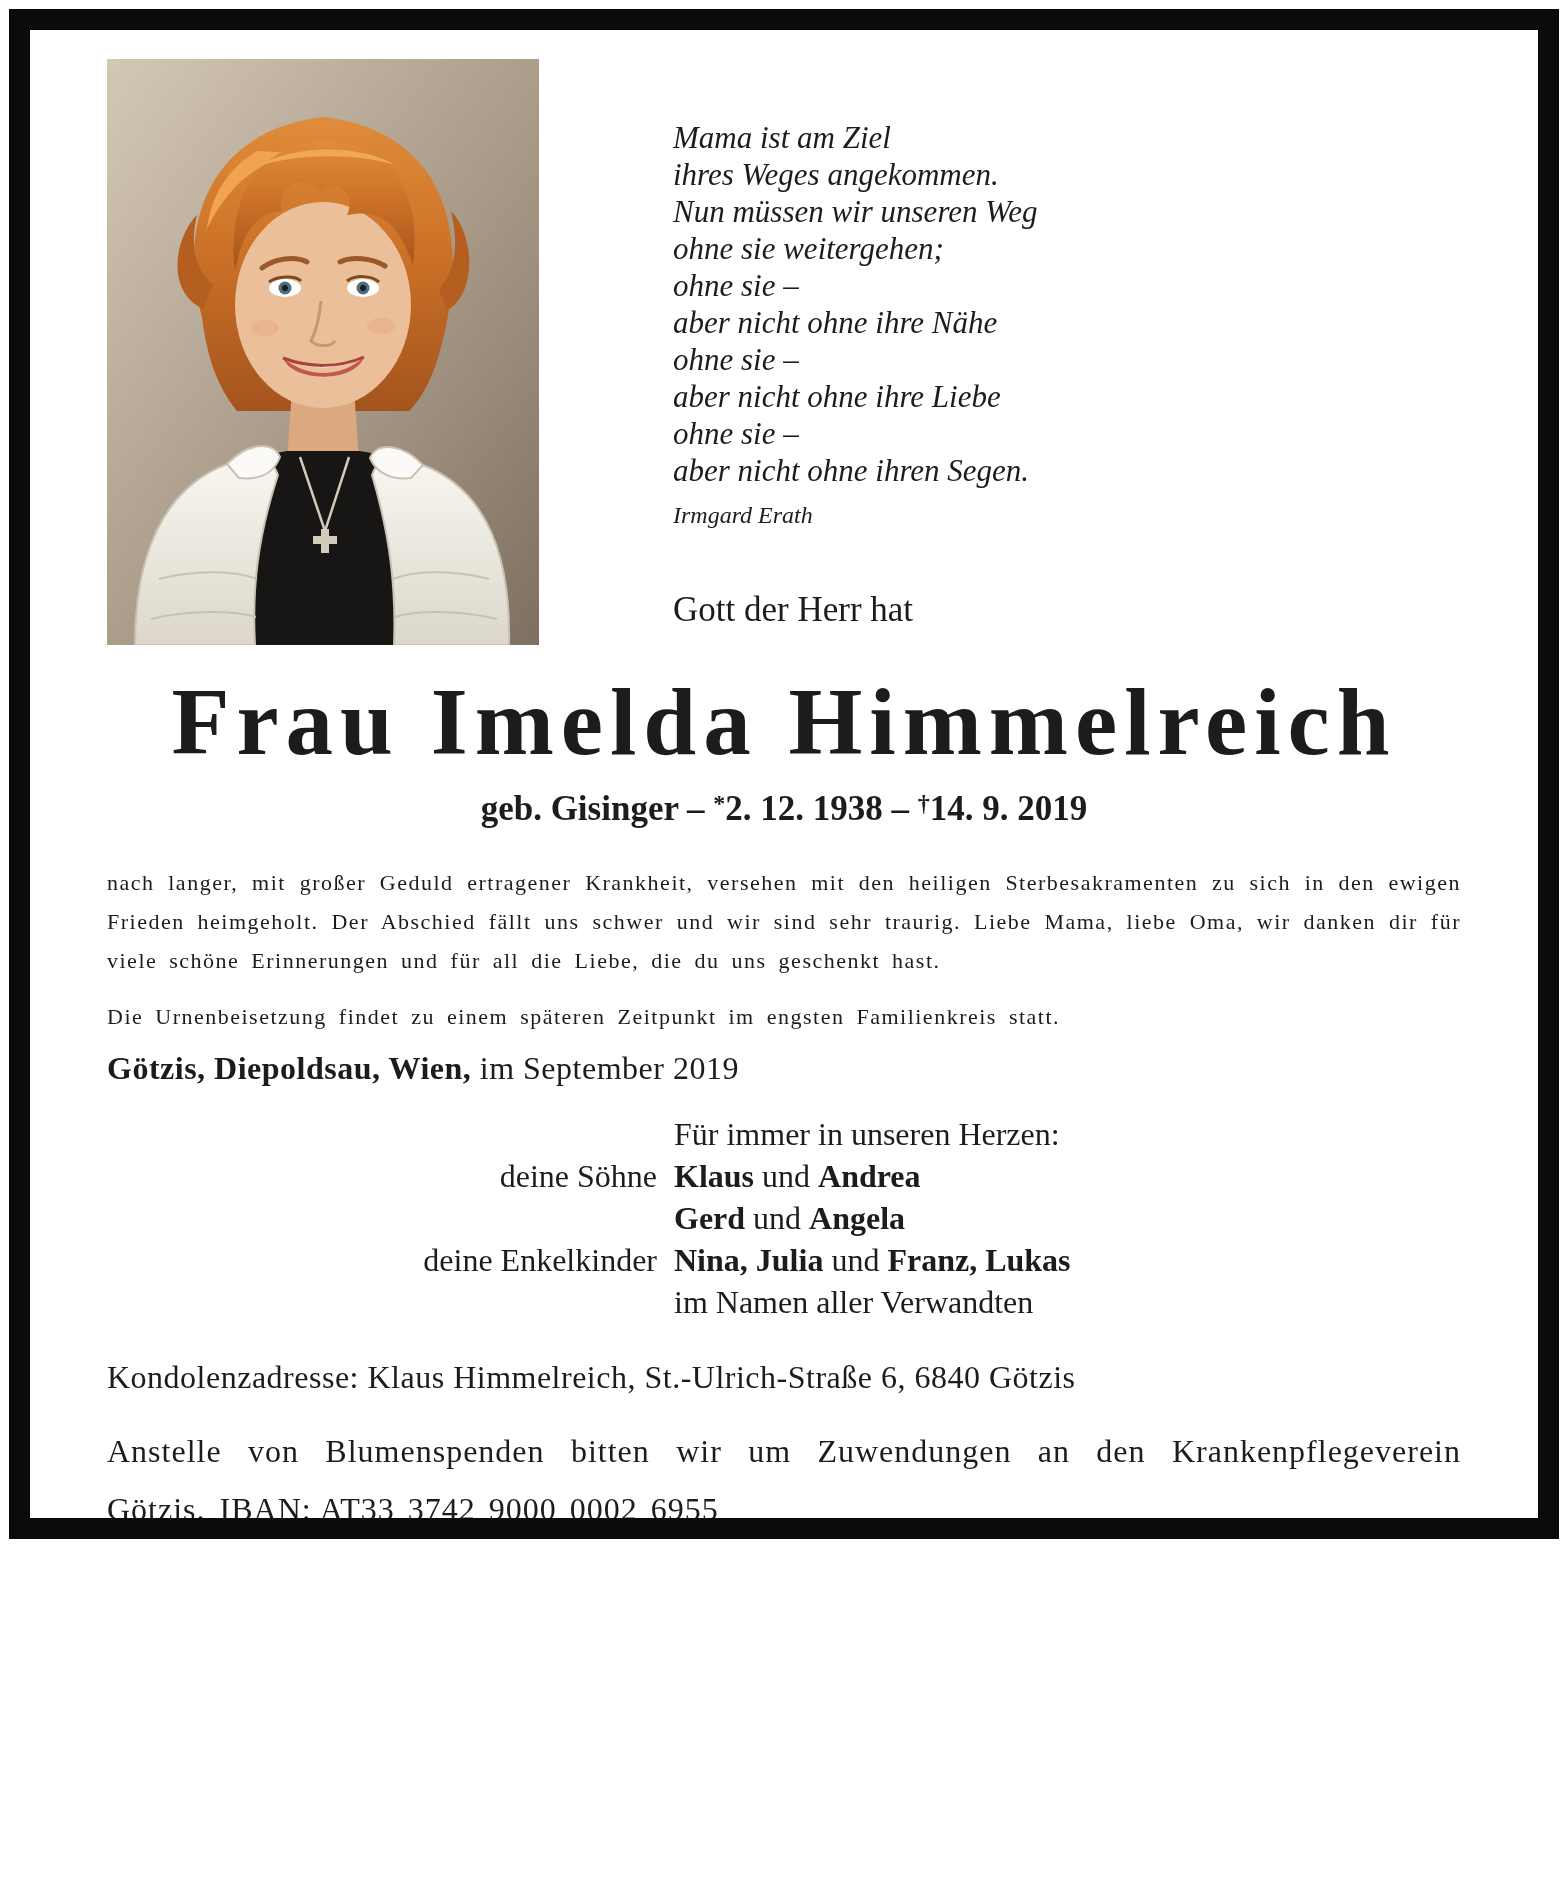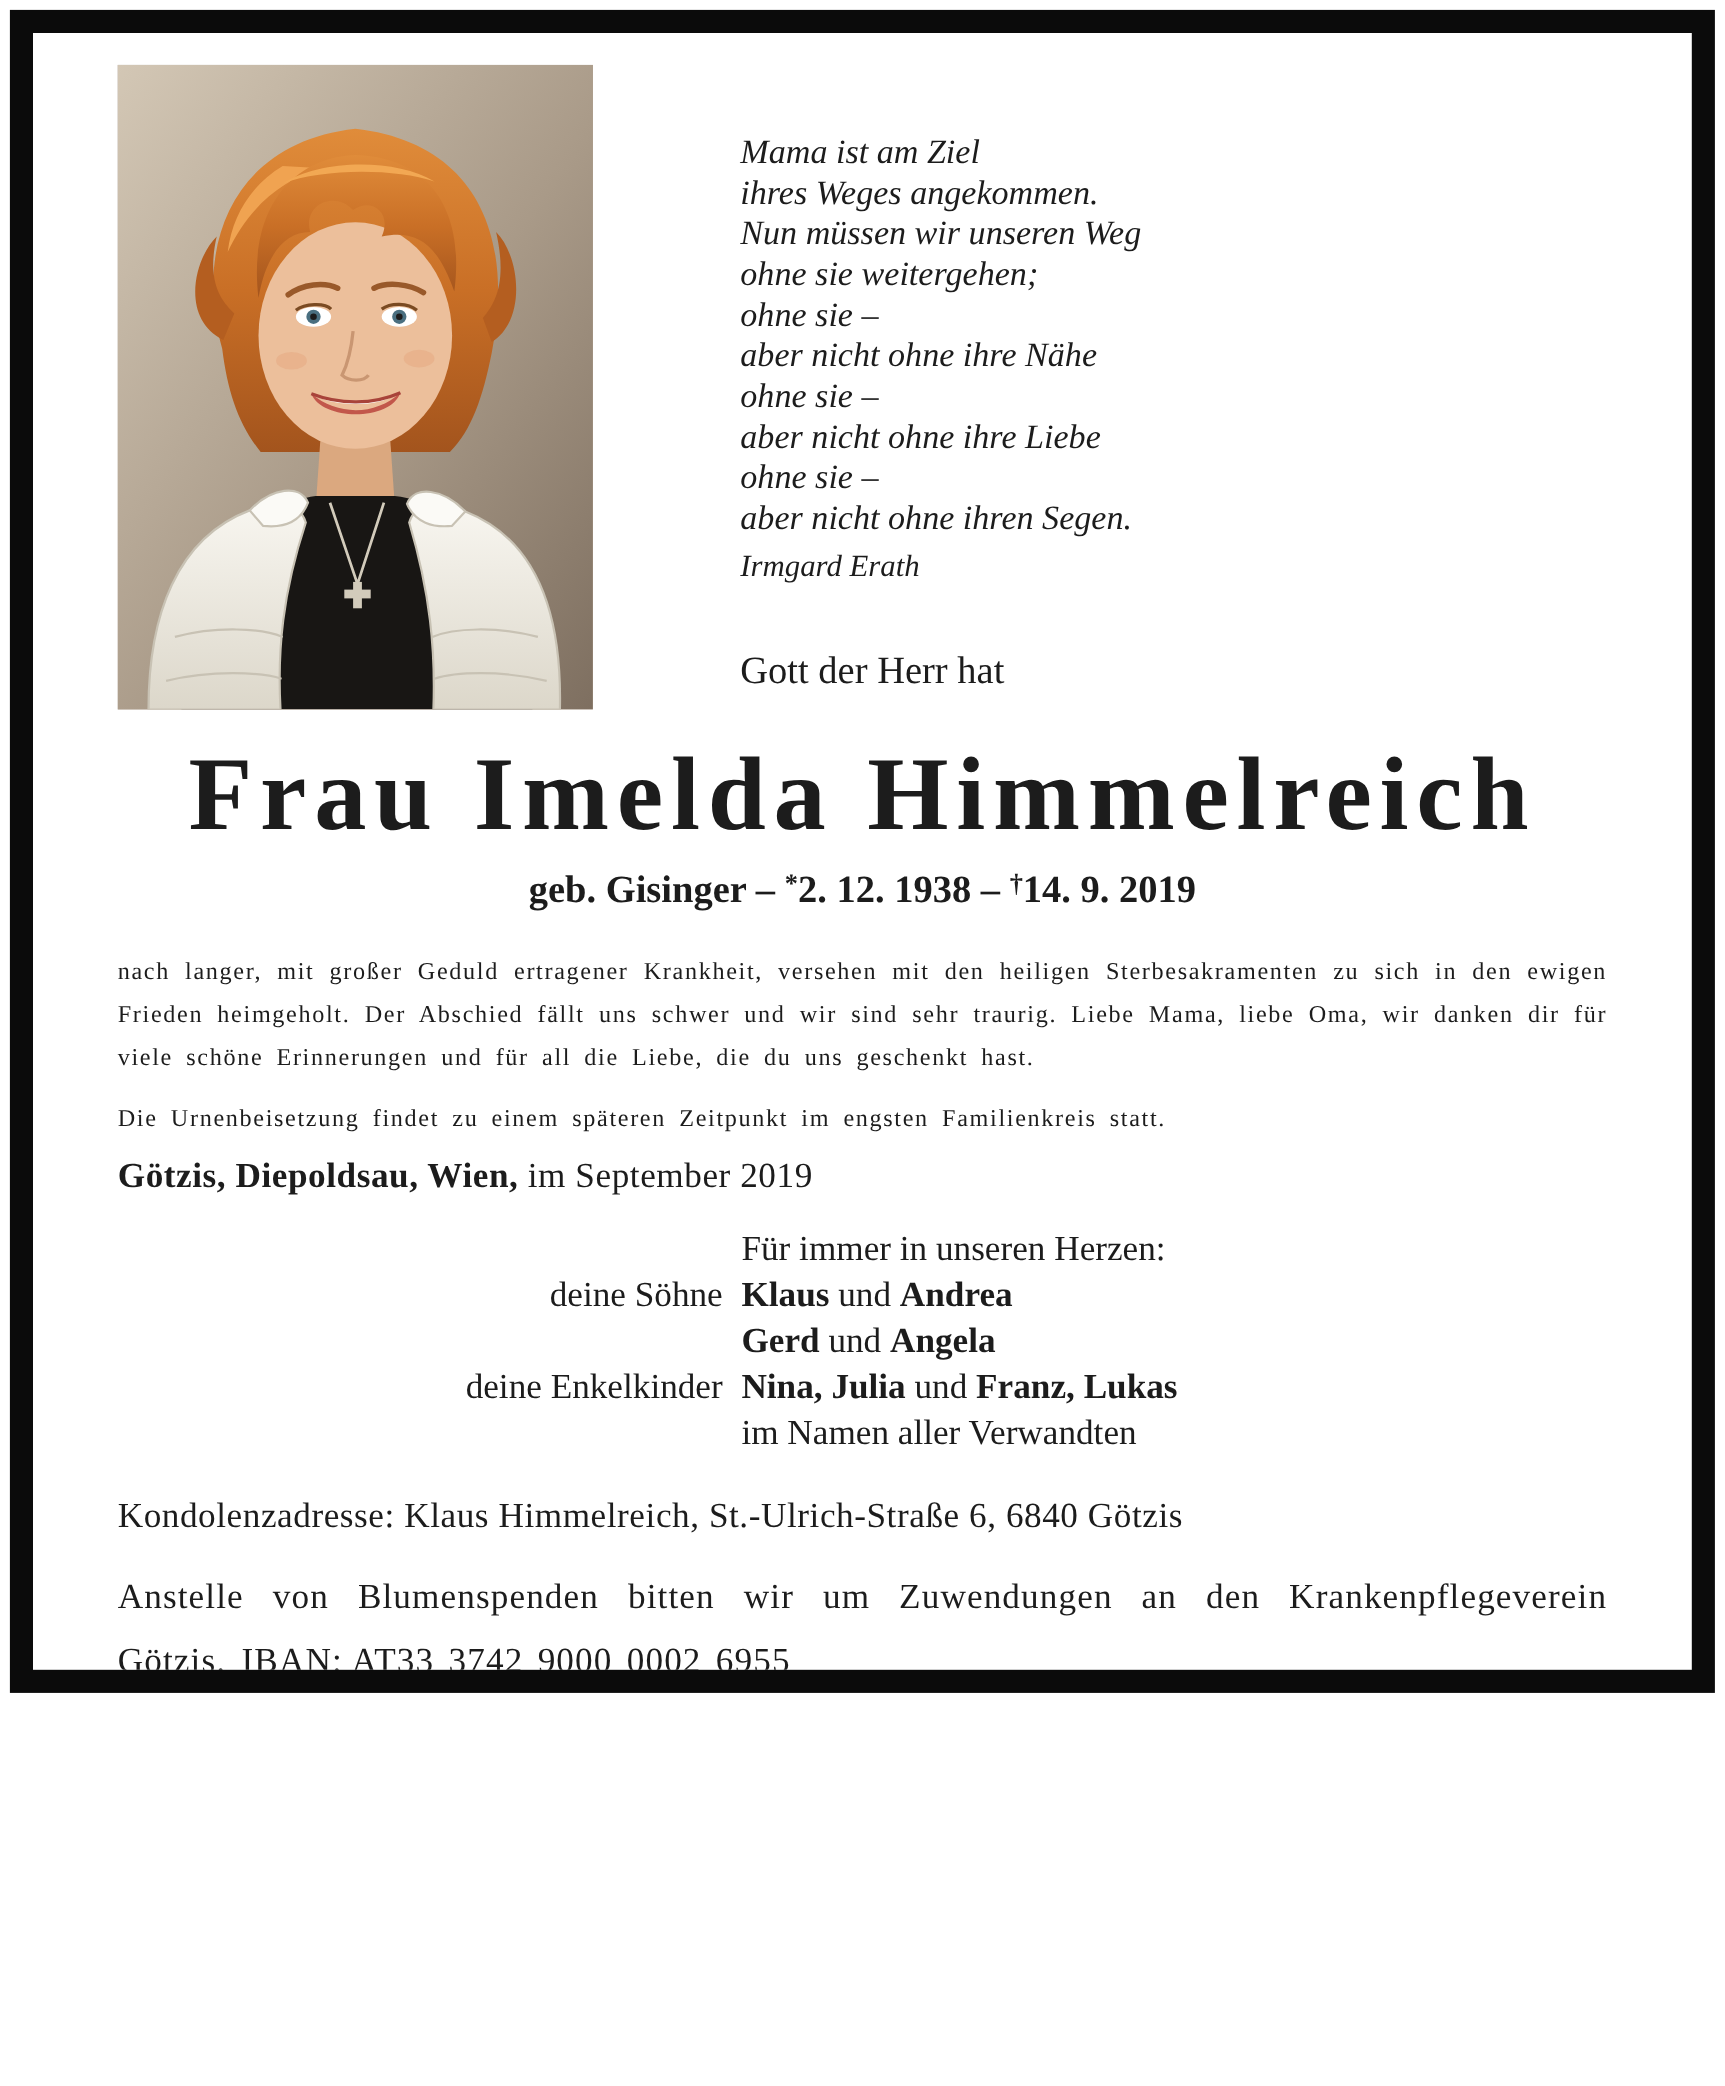--- a/index.html
+++ b/index.html
@@ -19,21 +19,21 @@
     overflow: hidden;
   }
   .top { display: flex; }
   .photo {
     width: 432px; height: 586px; flex: 0 0 auto;
     overflow: hidden; background: #a99a88;
   }
   .right-col { margin-left: 134px; padding-top: 60px; }
   .poem { font-style: italic; font-size: 31px; line-height: 37px; }
   .poem-line { white-space: nowrap; }
-  .poem-author { margin-top: 8px; font-size: 28px; font-style: italic; }
+  .poem-author { margin-top: 8px; font-size: 24px; font-style: italic; }
   .intro { margin-top: 56px; font-size: 35px; }
   .name {
     text-align: center; font-weight: 700;
     font-size: 95px; letter-spacing: 7px;
     margin-top: 22px; white-space: nowrap;
   }
   .dates { text-align: center; font-size: 35px; font-weight: 700; margin-top: 12px; }
   .dates .sym { font-size: 24px; vertical-align: 9px; }
   .body-text { margin-top: 34px; }
   .body-text p {

